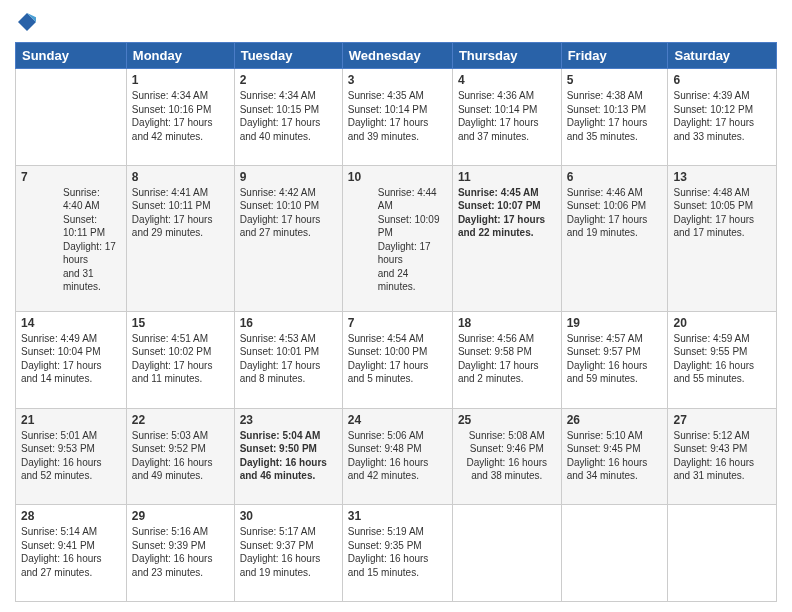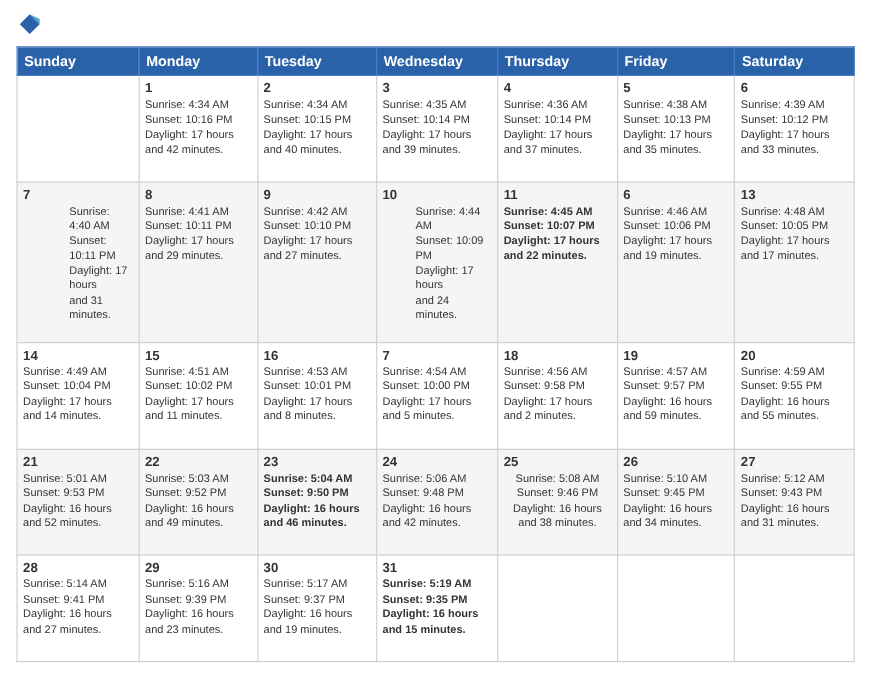--- a/index.html
+++ b/index.html
@@ -338,21 +338,21 @@
           </td>
           <td>
             <span class="day-num">30</span>
             <div class="cell-content" style="white-space: pre-line;">Sunrise: 5:17 AM
 Sunset: 9:37 PM
 Daylight: 16 hours
 and 19 minutes.</div>
           </td>
           <td>
             <span class="day-num">31</span>
-            <div class="cell-content" style="white-space: pre-line; font-weight: bold;">Sunrise: 5:19 AM
+            <div class="cell-content" style="white-space: pre-line;">Sunrise: 5:19 AM
 Sunset: 9:35 PM
 Daylight: 16 hours
 and 15 minutes.</div>
           </td>
           <td class="empty-cell"></td>
           <td class="empty-cell"></td>
           <td class="empty-cell"></td>
         </tr>
       </tbody>
   </table>

